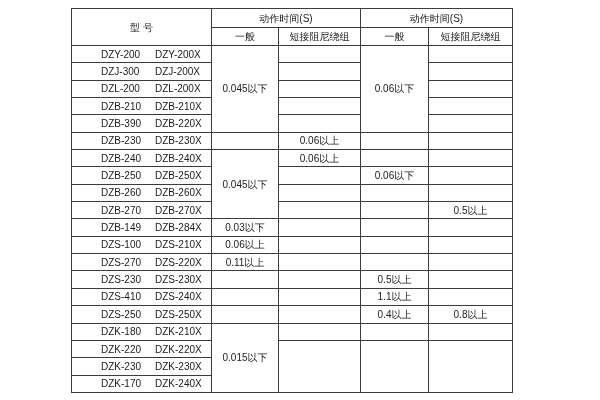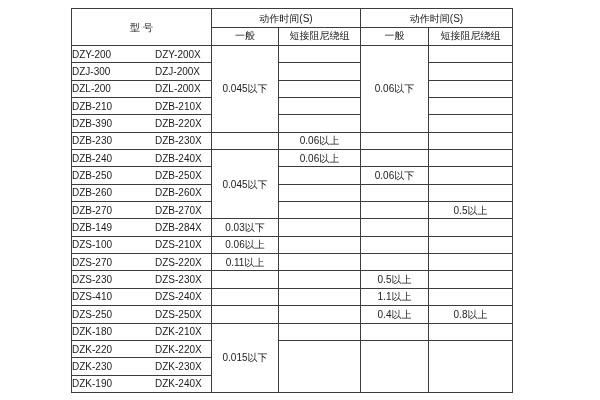--- a/index.html
+++ b/index.html
@@ -27,25 +27,25 @@
     font-size: 10px;
     font-weight: normal;
     color: #1a1a1a;
     text-align: center;
     vertical-align: middle;
     line-height: 1.1;
     overflow: hidden;
     white-space: nowrap;
   }
   tr.hdr-top { height: 19px; }
-  tr.hdr-sub { height: 18px; font-family: Liberation Mono, monospace; }
+  tr.hdr-sub { height: 18px; }
   tr.data-row { height: 17.35px; }
   .model-pair {
     display: flex;
-    justify-content: space-between;
+    justify-content: flex-end;
     align-items: center;
     gap: 4px;
   }
   .model-pair .m1 { display: inline-block; min-width: 50px; text-align: left; }
   .model-pair .m2 { display: inline-block; min-width: 56px; text-align: left; }
 </style>
 </head>
 <body>
 
 <div class="page">
@@ -282,20 +282,20 @@
         <td>
             <div class="model-pair">
               <span class="m1">DZK-230</span>
               <span class="m2">DZK-230X</span>
             </div>
           </td>
       </tr>
       <tr class="data-row">
         <td>
             <div class="model-pair">
-              <span class="m1">DZK-190</span>
+              <span class="m1">DZK-170</span>
               <span class="m2">DZK-240X</span>
             </div>
           </td>
       </tr>
     </tbody>
   </table>
 </div>
 
 </body></html>

